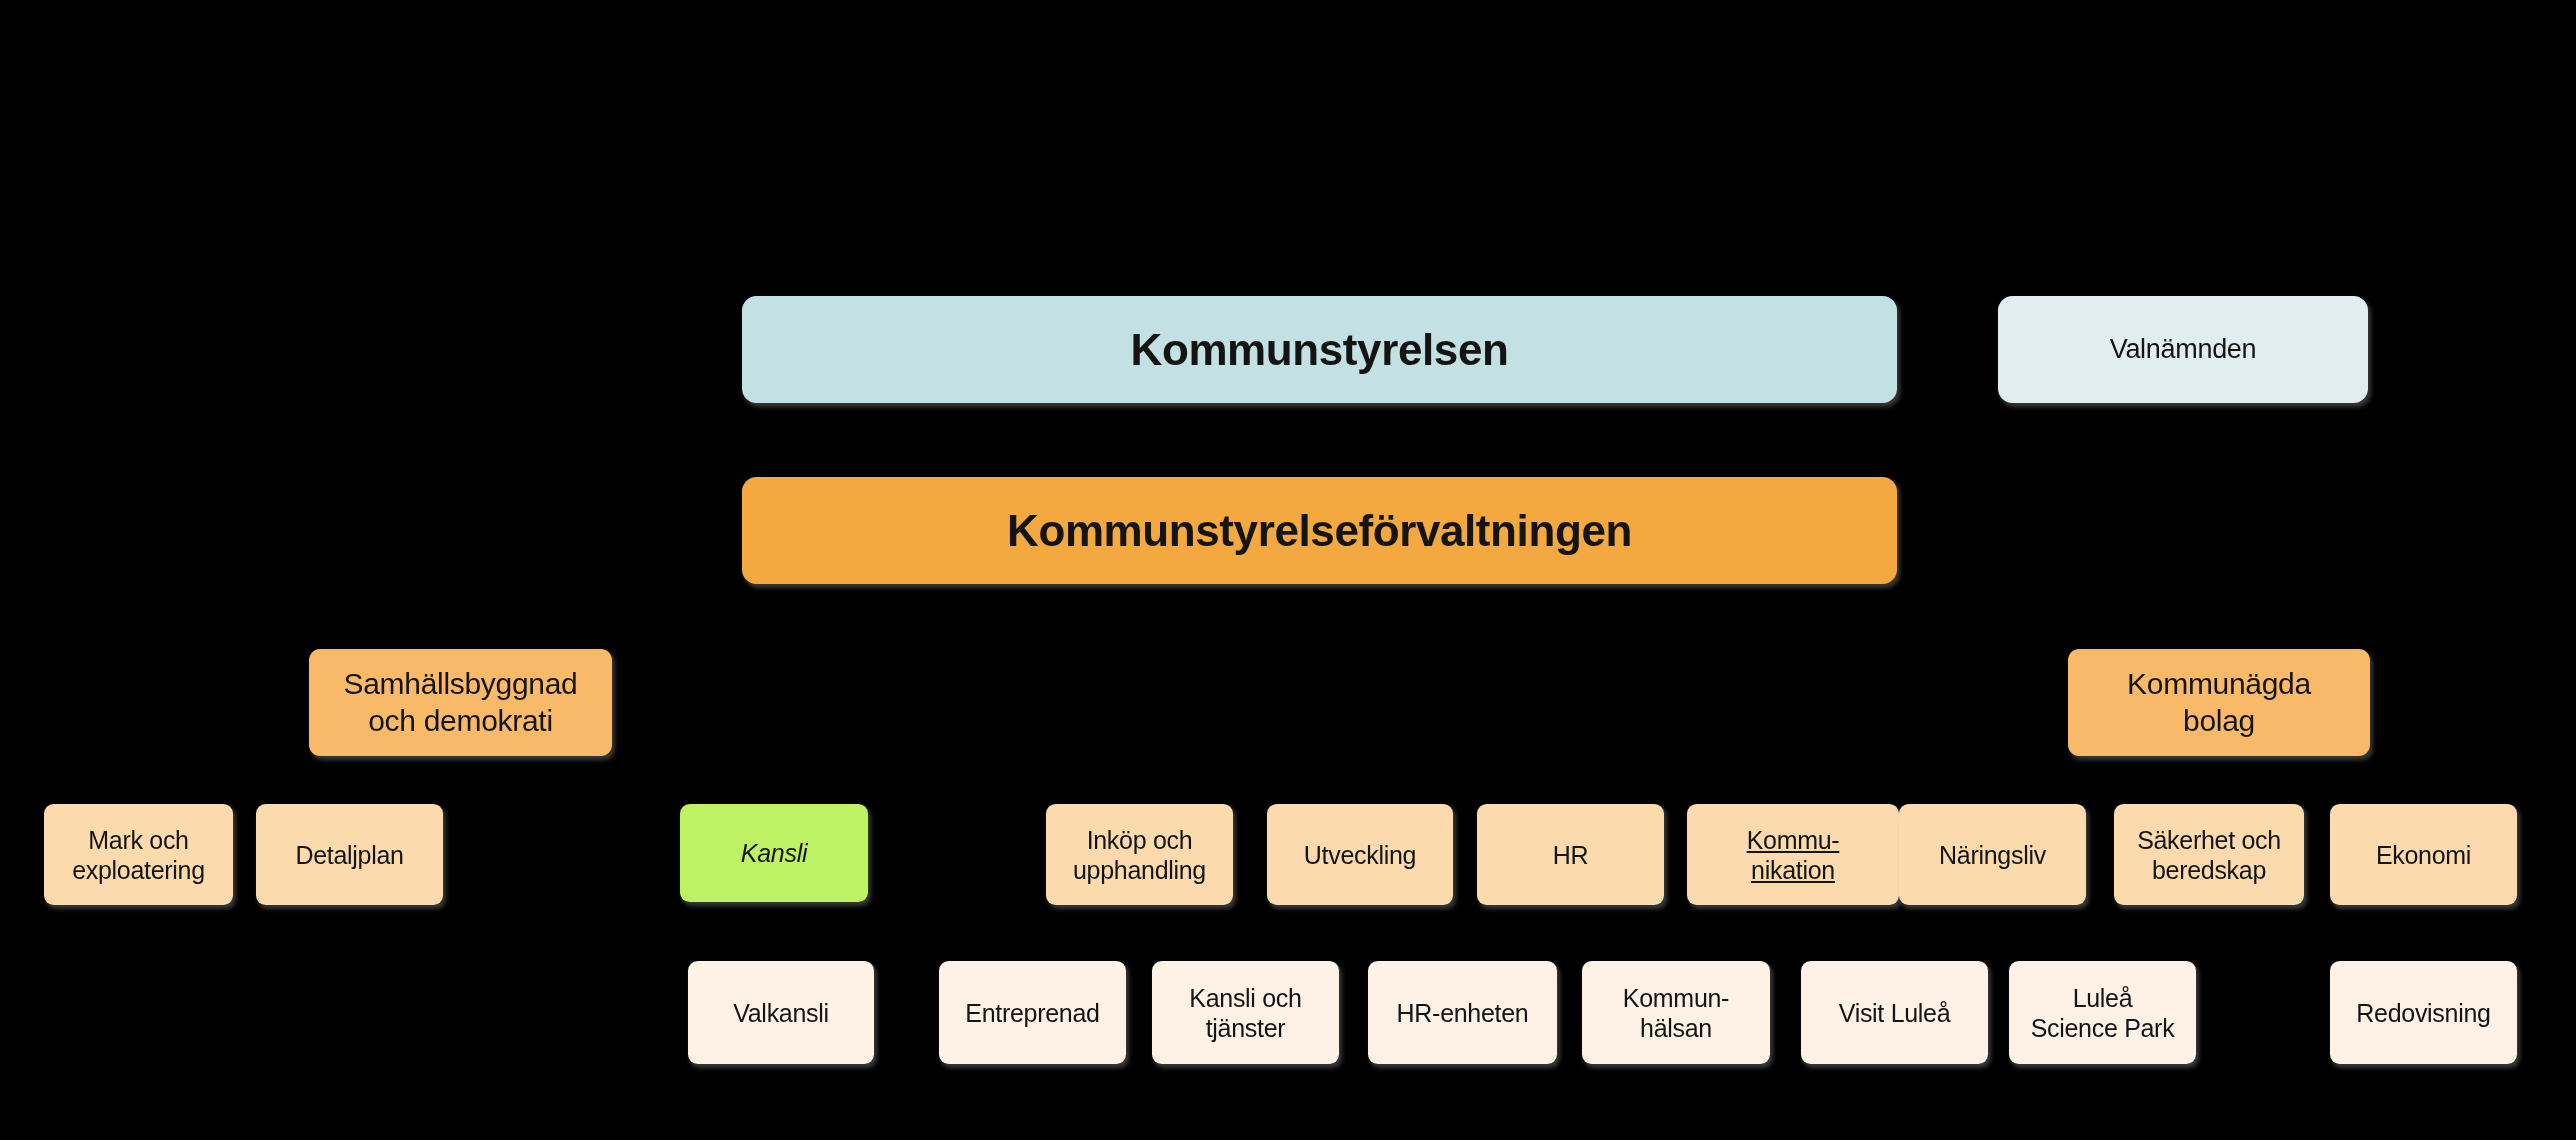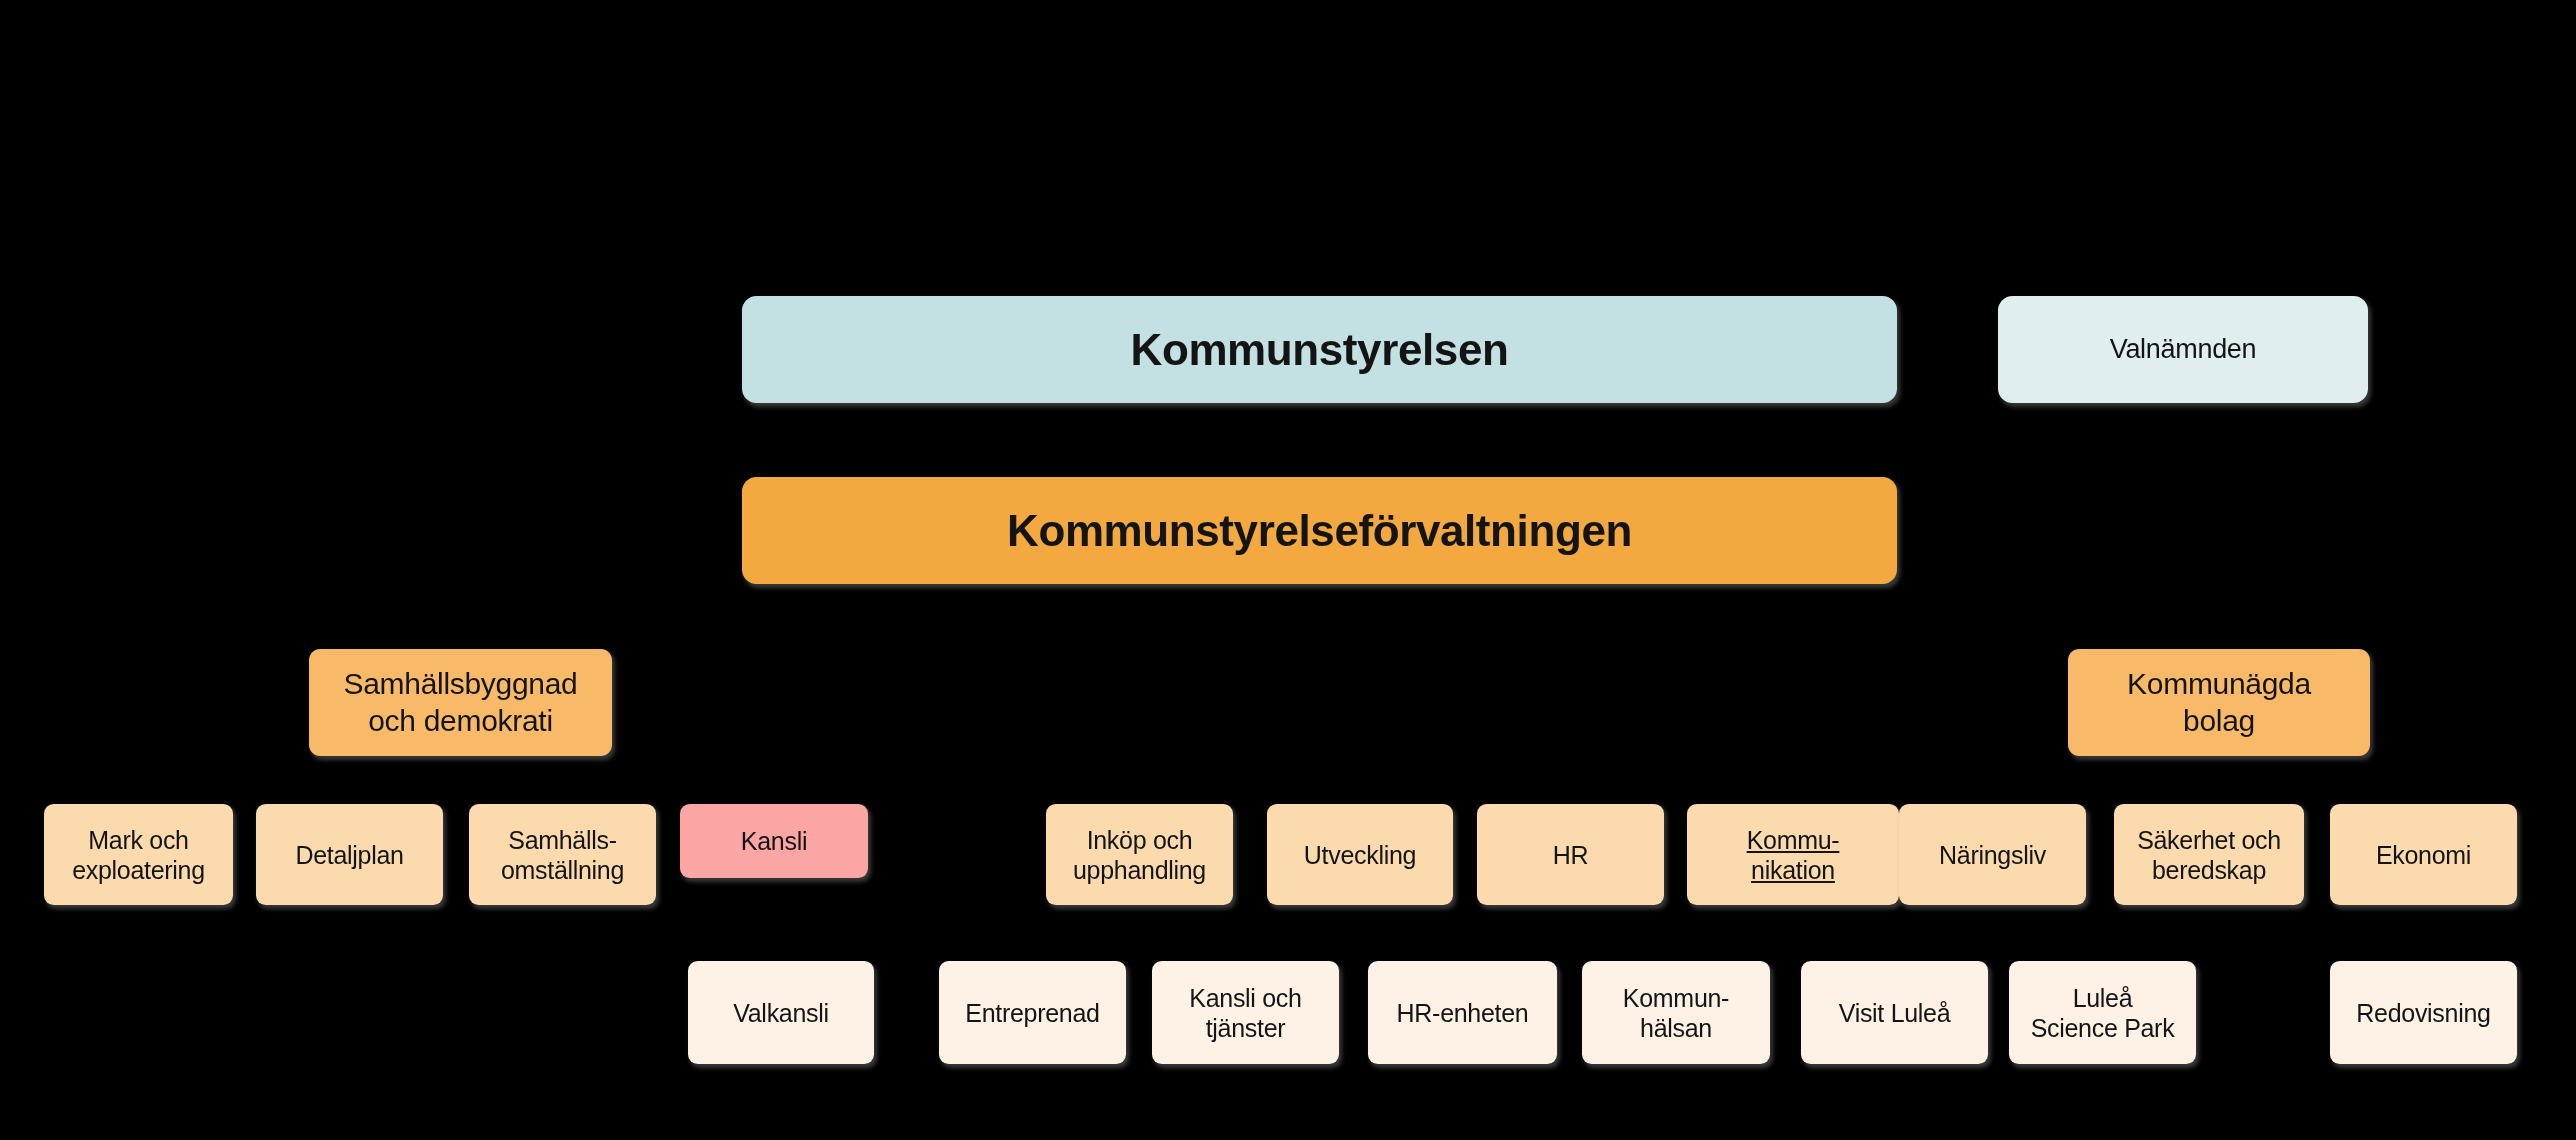--- a/index.html
+++ b/index.html
@@ -65,25 +65,21 @@
 bolag</span>
   </div>
 
   <div class="node lvl-unit" style="left: 44px; top: 804px; width: 189px; height: 101px; background-color: rgb(251, 218, 174);">
     <span class="label">Mark och
 exploatering</span>
   </div>
   <div class="node lvl-unit" style="left: 256px; top: 804px; width: 187px; height: 101px; background-color: rgb(251, 218, 174);">
     <span class="label">Detaljplan</span>
   </div>
-  <div class="node lvl-unit" style="left: 469px; top: 804px; width: 187px; height: 101px; background-color: rgb(251, 218, 174);">
-    <span class="label">Samhälls-
-omställning</span>
-  </div>
-  <div class="node lvl-unit" style="left: 680px; top: 804px; width: 188px; height: 74px; background-color: #fca5a5;">
+  <div class="node lvl-unit" style="left: 680px; top: 804px; width: 188px; height: 98px; background-color: #bef264; font-style: italic;">
     <span class="label">Kansli</span>
   </div>
   <div class="node lvl-unit" style="left: 1046px; top: 804px; width: 187px; height: 101px; background-color: rgb(251, 218, 174);">
     <span class="label">Inköp och
 upphandling</span>
   </div>
   <div class="node lvl-unit" style="left: 1267px; top: 804px; width: 186px; height: 101px; background-color: rgb(251, 218, 174);">
     <span class="label">Utveckling</span>
   </div>
   <div class="node lvl-unit" style="left: 1477px; top: 804px; width: 187px; height: 101px; background-color: rgb(251, 218, 174);">

